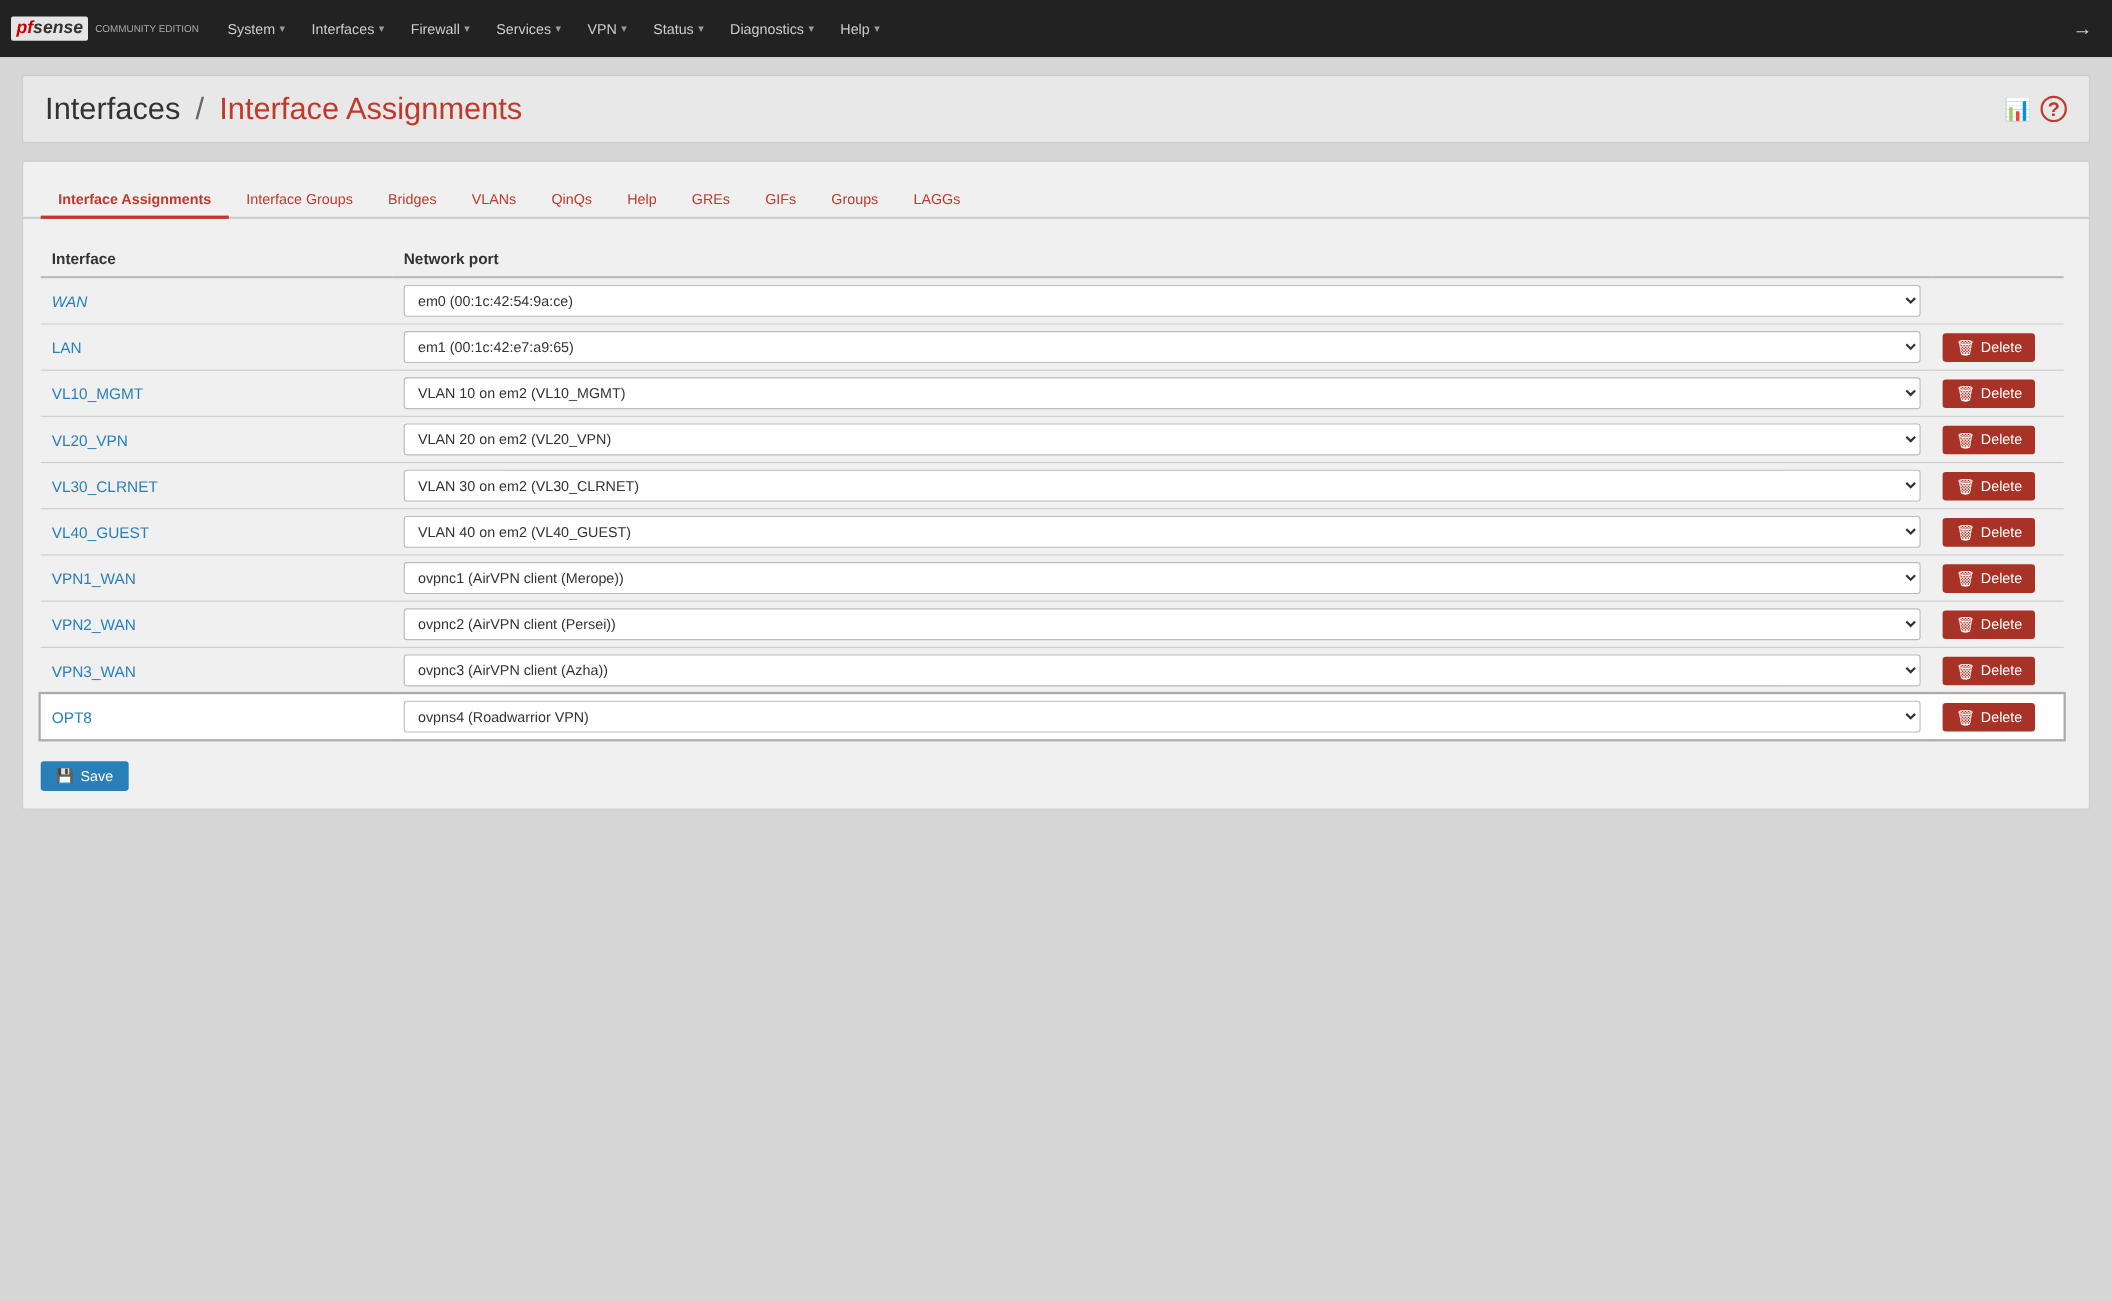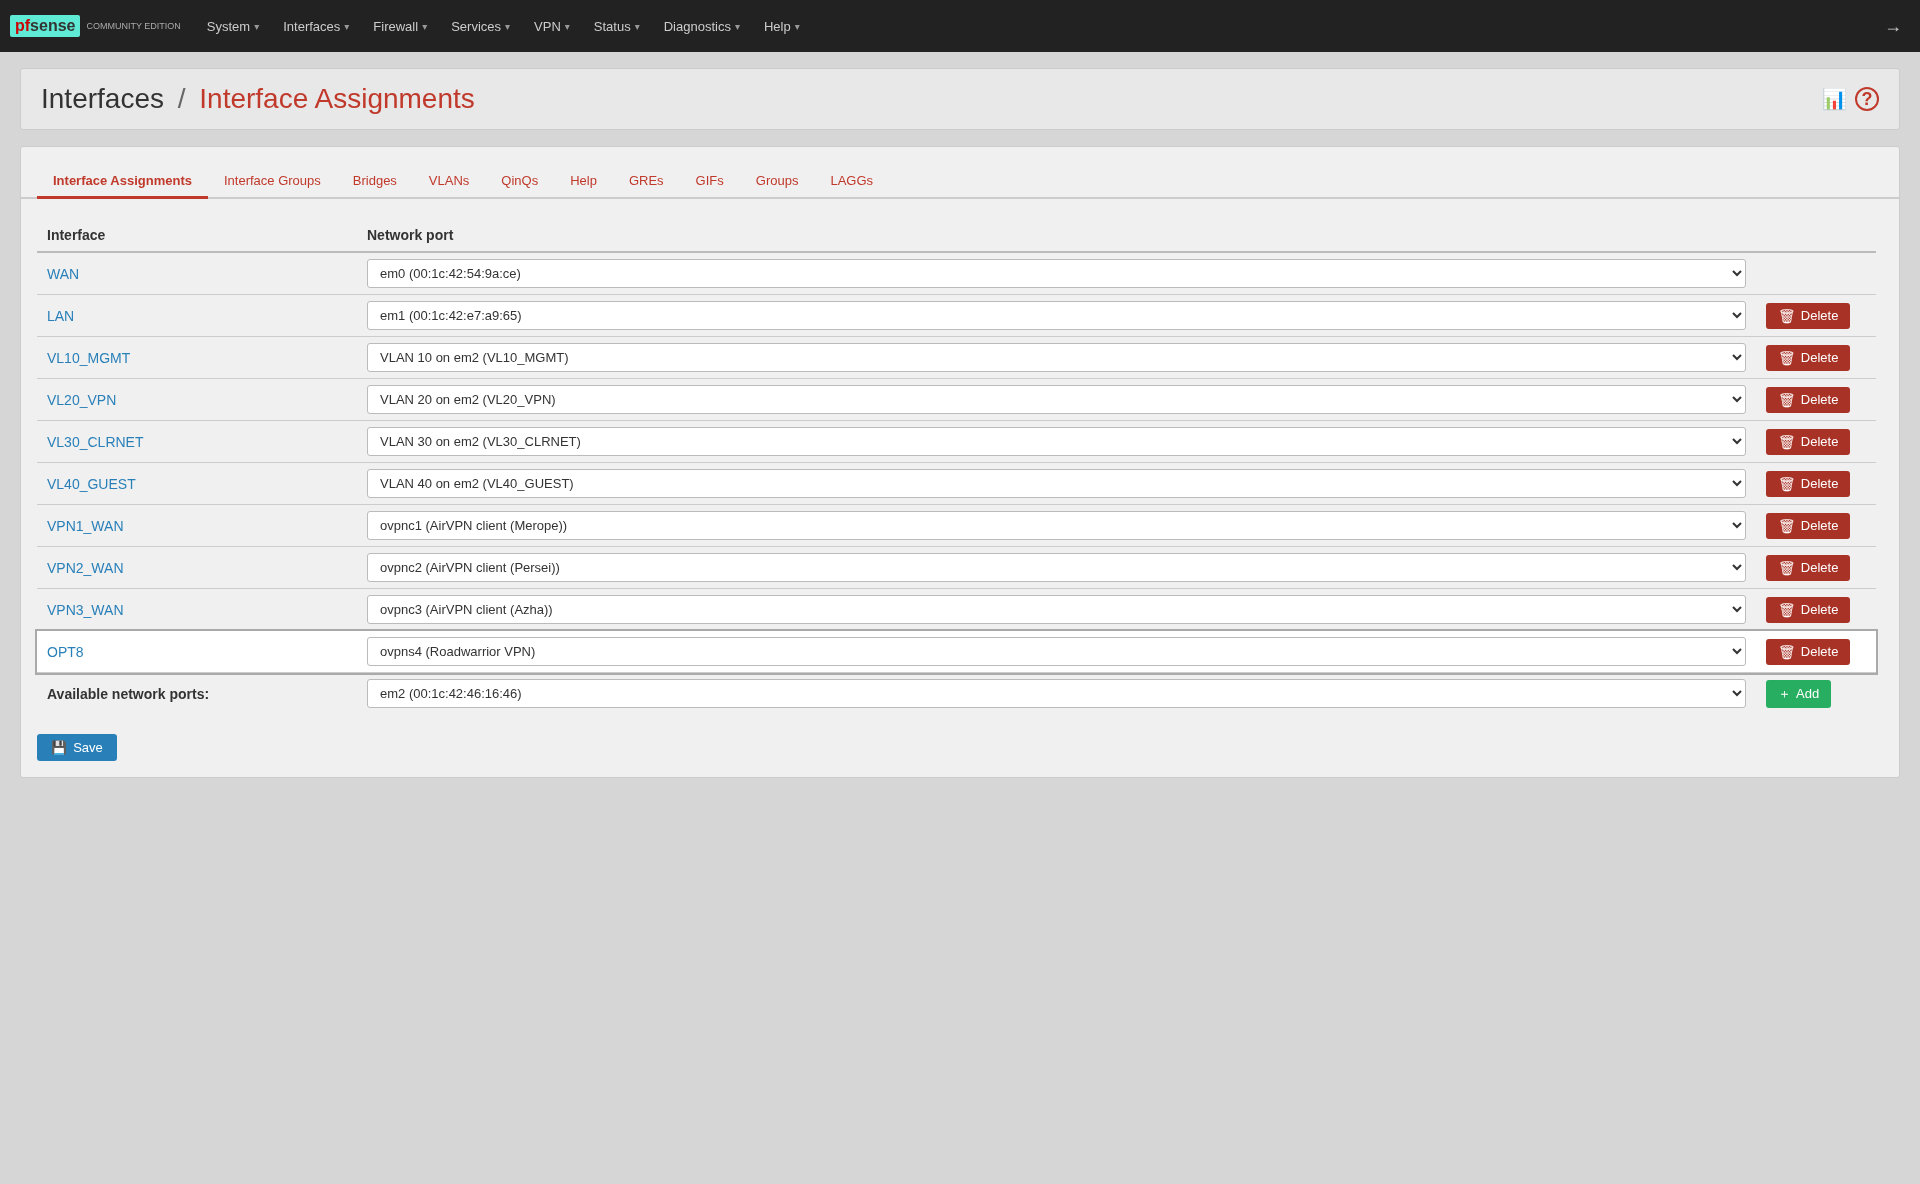--- a/index.html
+++ b/index.html
@@ -12,26 +12,27 @@
       display: flex;
       align-items: center;
       height: 52px;
       padding: 0 10px;
       gap: 4px;
     }
     .navbar-brand {
       display: flex; align-items: center; gap: 6px; margin-right: 12px;
     }
     .navbar-brand .logo-box {
-      background: #5eead4;
+      background: #e5e5e5;
       color: #cc0000;
       font-weight: 900;
       font-size: 16px;
       padding: 2px 5px;
       border-radius: 2px;
+      font-style: italic;
     }
     .navbar-brand .edition {
       font-size: 9px; color: #aaa; line-height: 1.2; text-transform: uppercase;
     }
     .nav-item {
       color: #ccc;
       padding: 6px 10px;
       cursor: pointer;
       font-size: 13px;
       display: flex; align-items: center; gap: 4px;
@@ -256,21 +257,21 @@
       <table class="iface-table">
         <thead>
           <tr>
             <th>Interface</th>
             <th>Network port</th>
             <th></th>
           </tr>
         </thead>
         <tbody id="table-body">
         <tr>
-              <td style="width: 320px;"><a class="iface-link">WAN</a></td>
+              <td style="width: 320px; font-style: italic;"><a class="iface-link">WAN</a></td>
               <td><select class="port-select"><option>em0 (00:1c:42:54:9a:ce)</option></select></td>
               <td style="width: 120px; text-align: right;"></td>
             </tr>
             <tr>
               <td style="width: 320px;"><a class="iface-link">LAN</a></td>
               <td><select class="port-select"><option>em1 (00:1c:42:e7:a9:65)</option></select></td>
               <td style="width: 120px; text-align: right;">
                 <button class="delete-btn">
                   <span style="font-size:14px">🗑</span>
                   <span>Delete</span>
@@ -347,30 +348,20 @@
                 </button>
               </td>
             </tr>
             <tr class="highlighted">
               <td style="width: 320px;"><a class="iface-link">OPT8</a></td>
               <td><select class="port-select"><option>ovpns4 (Roadwarrior VPN)</option></select></td>
               <td style="width: 120px; text-align: right;">
                 <button class="delete-btn">
                   <span style="font-size:14px">🗑</span>
                   <span>Delete</span>
-                </button>
-              </td>
-            </tr>
-            <tr>
-              <td><strong>Available network ports:</strong></td>
-              <td><select class="port-select"><option>em2 (00:1c:42:46:16:46)</option></select></td>
-              <td style="text-align: right;">
-                <button class="add-btn">
-                  <span>＋</span>
-                  <span> Add</span>
                 </button>
               </td>
             </tr>
           </tbody>
       </table>
     </div>
 
     <button class="save-btn">
       <span>💾</span>
       <span>Save</span>

